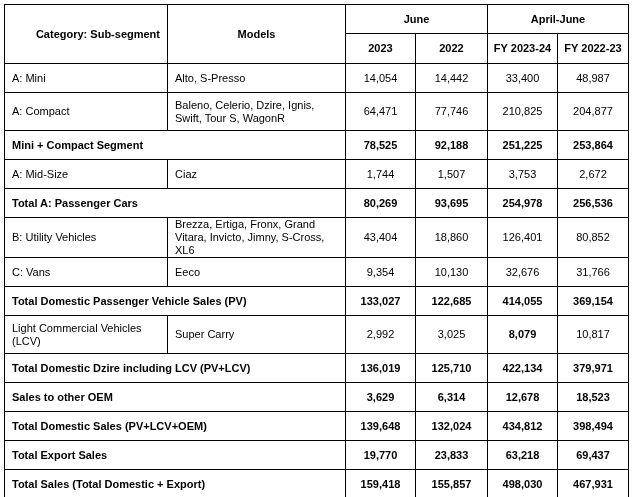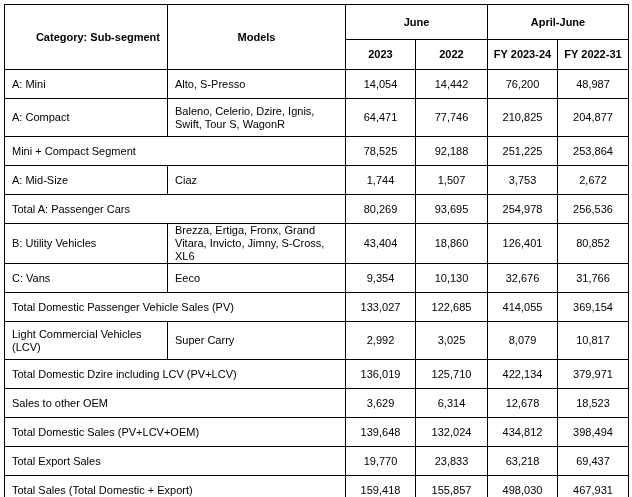--- a/index.html
+++ b/index.html
@@ -26,30 +26,30 @@
     line-height: 13px;
     vertical-align: middle;
     padding: 0 7px;
     overflow: hidden;
   }
   thead th {
     font-weight: bold;
     text-align: center;
     padding: 0 2px;
   }
-  thead tr.hdr-groups th { height: 35px; }
+  thead tr.hdr-groups th { height: 29px; }
   thead tr.hdr-periods th { height: 30px; }
   th.th-cat {
     text-align: right;
     padding: 8px 7px;
   }
   td.cat { text-align: left; }
   td.models { text-align: left; margin-left: 29px; }
   td.num { text-align: center; }
-  .bold { font-weight: normal; }
+  .bold { font-weight: bold; }
   tr.r-single td { height: 29px; }
   tr.r-double td { height: 38px; }
 </style>
 </head>
 <body>
 
 <div class="page">
   <table class="sales-table">
     <colgroup>
       <col style="width:163px">
@@ -63,30 +63,30 @@
       <tr class="hdr-groups">
         <th rowspan="2" class="th-cat">Category: Sub-segment</th>
         <th rowspan="2">Models</th>
         <th colspan="2">June</th>
         <th colspan="2">April-June</th>
       </tr>
       <tr class="hdr-periods">
         <th>2023</th>
         <th>2022</th>
         <th>FY 2023-24</th>
-        <th>FY 2022-31</th>
+        <th>FY 2022-23</th>
       </tr>
     </thead>
     <tbody>
       <tr class="r-single">
         <td class="cat">A: Mini</td>
         <td class="models">Alto, S-Presso</td>
         <td class="num">14,054</td>
         <td class="num">14,442</td>
-        <td class="num">76,200</td>
+        <td class="num">33,400</td>
         <td class="num">48,987</td>
       </tr>
       <tr class="r-double">
         <td class="cat">A: Compact</td>
         <td class="models">Baleno, Celerio, Dzire, Ignis, Swift, Tour S, WagonR</td>
         <td class="num">64,471</td>
         <td class="num">77,746</td>
         <td class="num">210,825</td>
         <td class="num">204,877</td>
       </tr>

